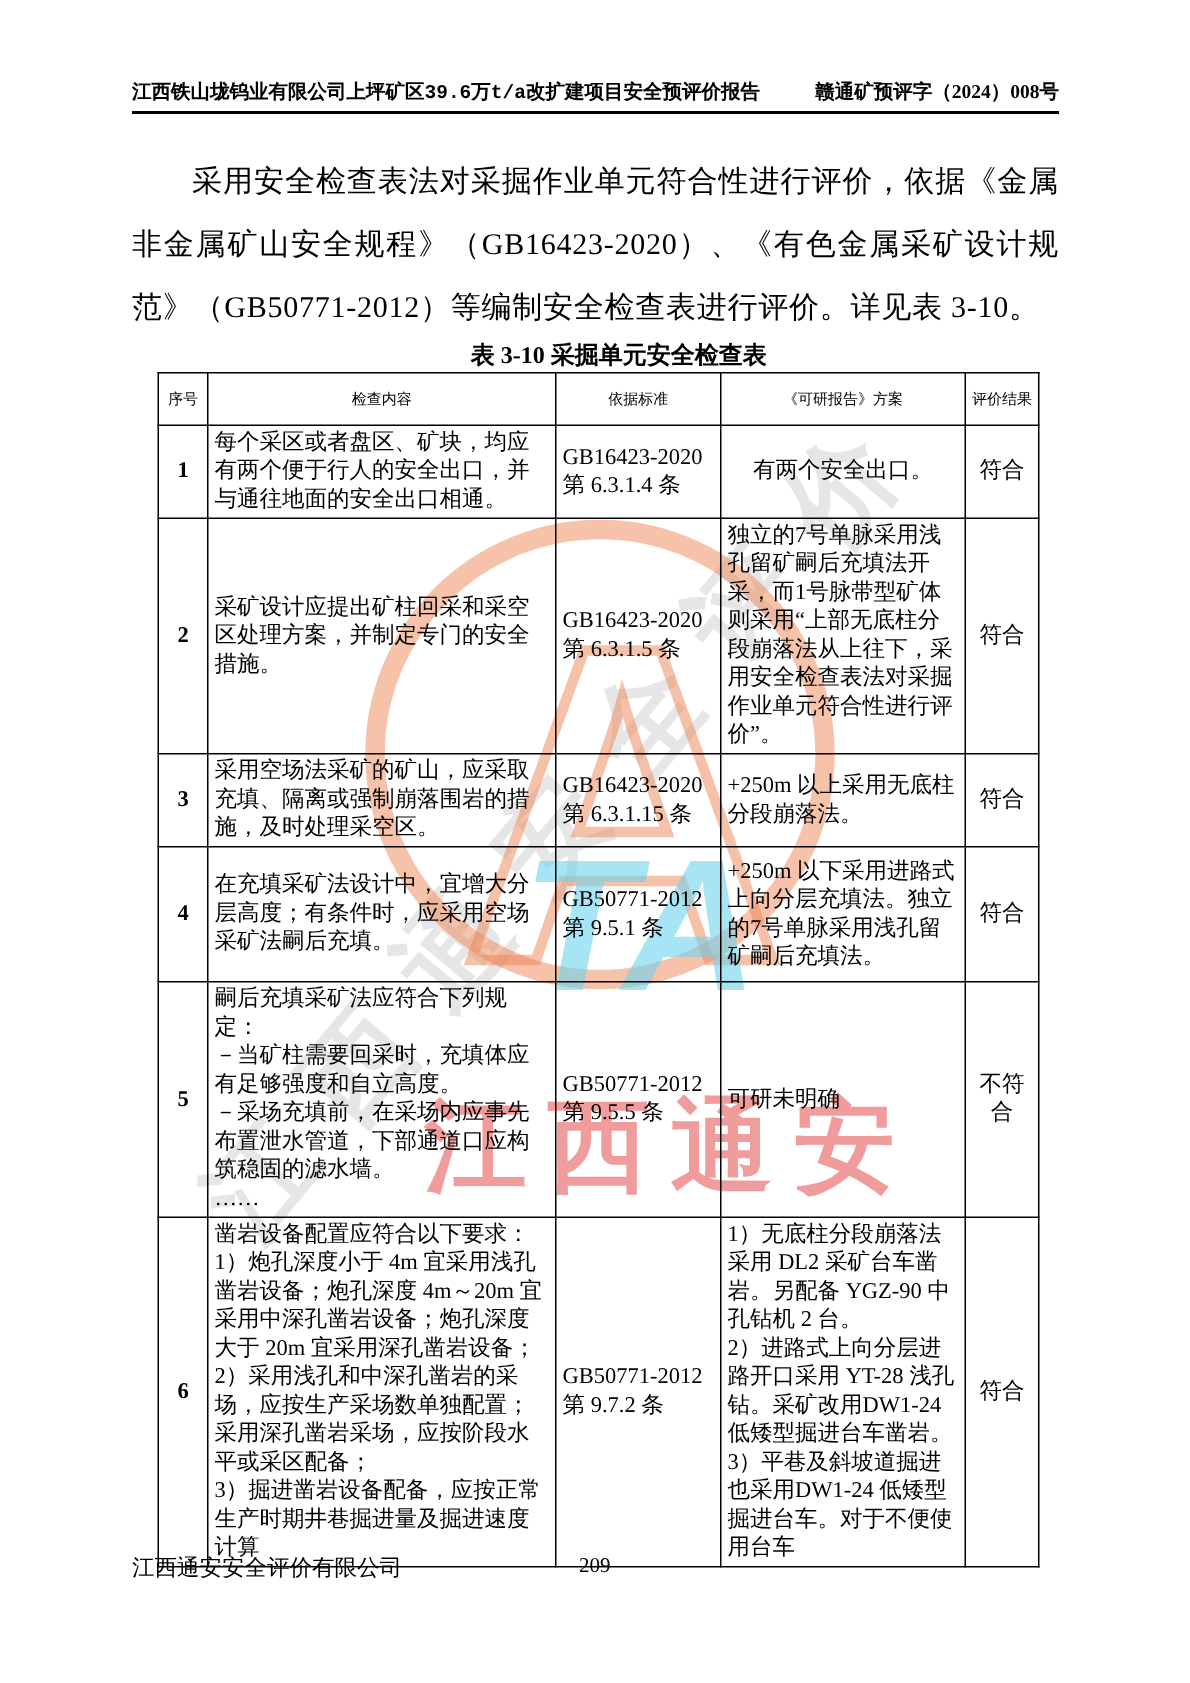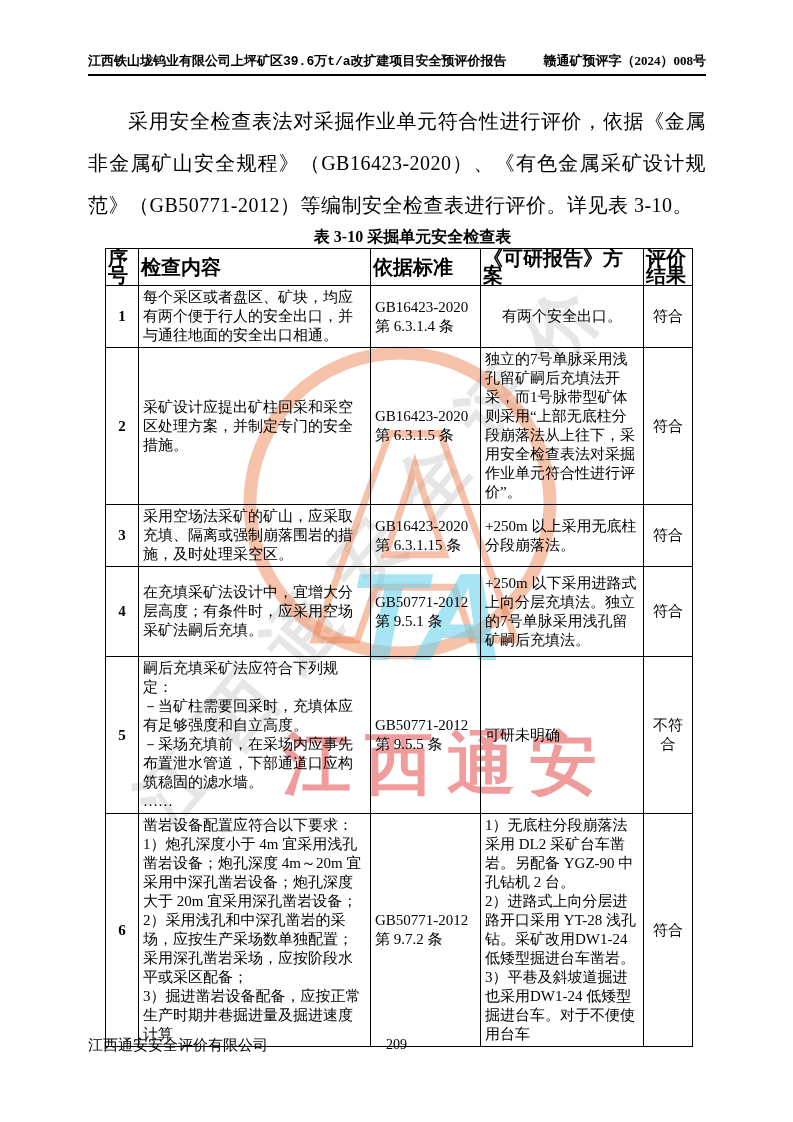--- a/index.html
+++ b/index.html
@@ -16,21 +16,21 @@
   .para{position:absolute;top:100px;left:88px;width:618px;font-size:20px;line-height:42px;
         text-align:justify;text-indent:2em;letter-spacing:0.5px;}
 
   .tbl-title{position:absolute;top:227px;left:0;width:793px;text-align:center;
              font-size:16px;font-weight:bold;padding-left:16px;}
 
   table.chk{position:absolute;top:248px;left:105px;width:587px;border-collapse:collapse;
             table-layout:fixed;font-size:15px;line-height:19px;}
   table.chk td,table.chk th{border:1px solid #000;padding:2px 4px;vertical-align:middle;
             word-break:break-all;overflow:hidden;}
-  table.chk th{font-size:20px;line-height:17px;font-weight:bold;text-align:left;padding:1px 2px;}
+  table.chk th{font-size:10px;line-height:17px;font-weight:normal;text-align:center;padding:1px 2px;}
   td.c{text-align:center;}
   td.no{text-align:center;font-weight:bold;}
   td.pre{white-space:pre-line;}
   td.vt{vertical-align:top;}
   tr.hrow{height:35px;} tr.r1{height:60px;} tr.r2{height:152px;} tr.r3{height:56px;}
   tr.r4{height:90px;} tr.r5{height:149px;} tr.r6{height:231px;}
 
   .page-footer{position:absolute;top:1036px;left:0;width:793px;height:20px;font-size:15px;}
   .page-footer .company{position:absolute;left:88px;top:0;}
   .page-footer .pageno{position:absolute;left:0;width:793px;text-align:center;top:1px;font-size:14px;}

